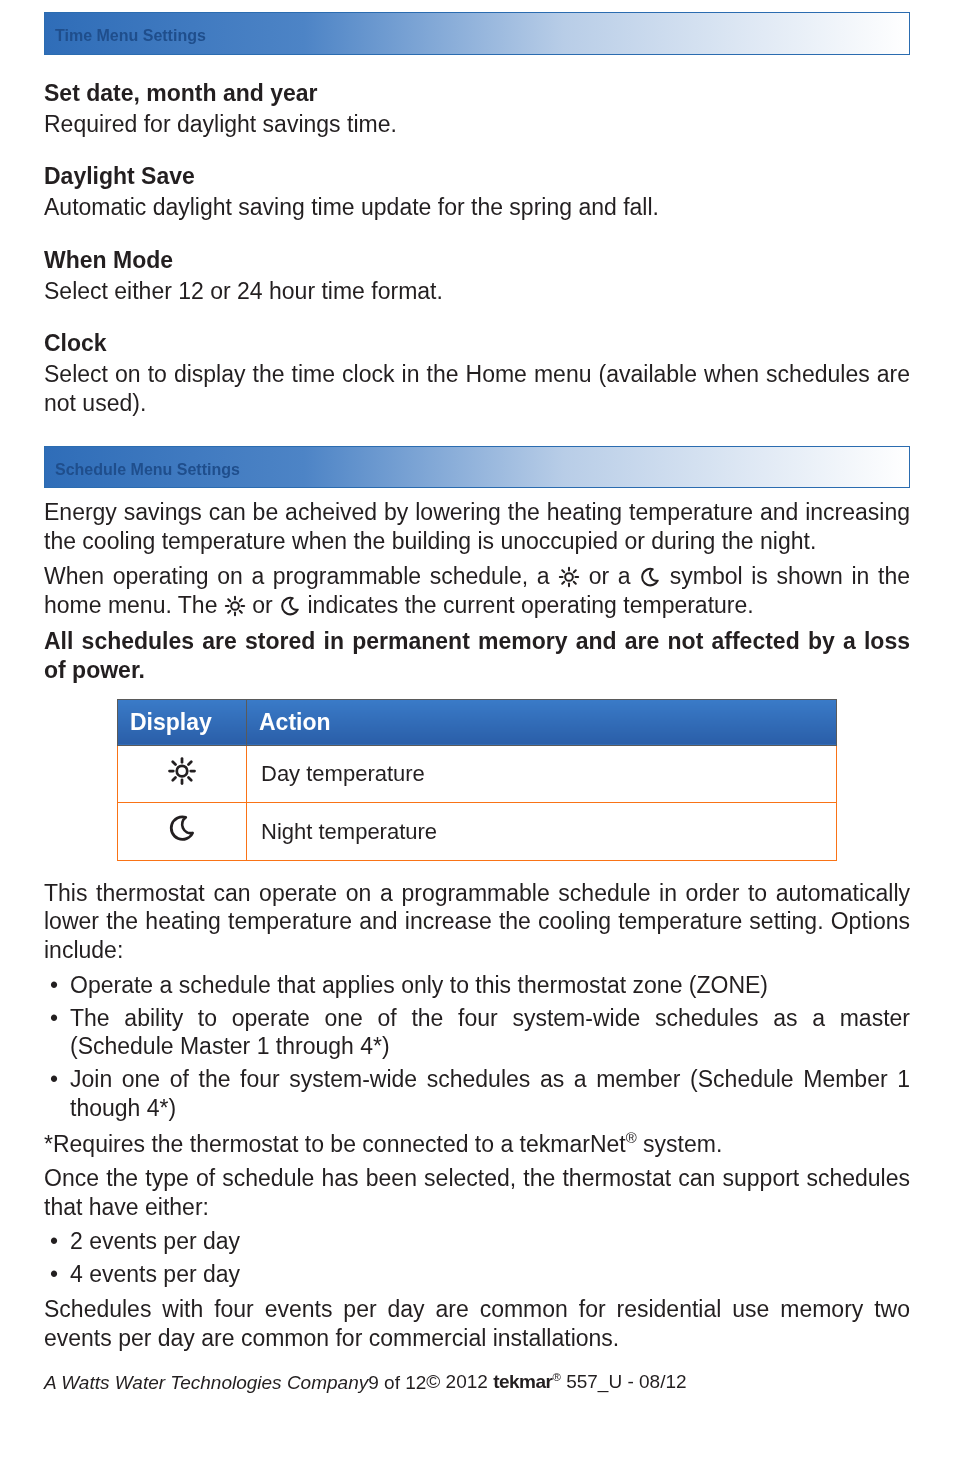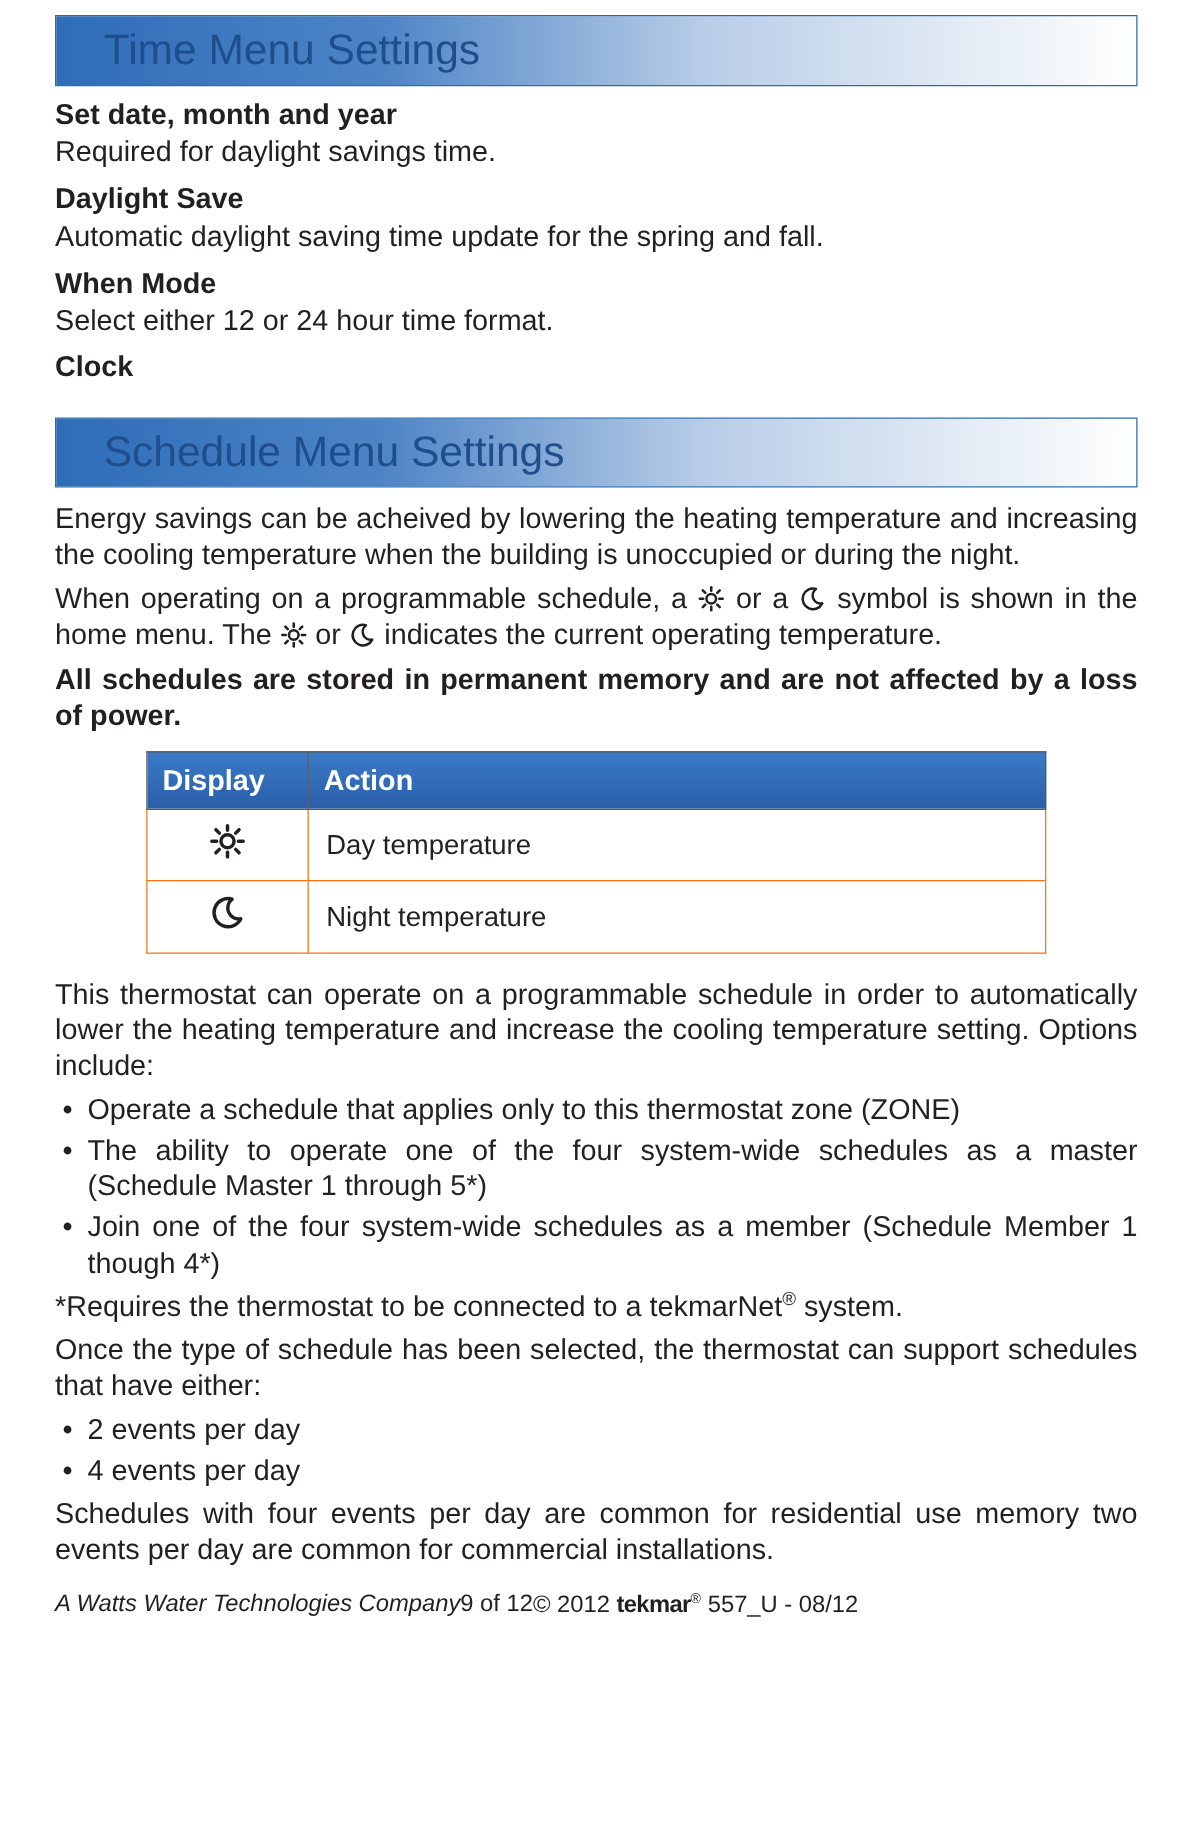--- a/index.html
+++ b/index.html
@@ -12,26 +12,25 @@
     font-size: 23px;
     line-height: 1.25;
   }
   .section-header {
     border: 1px solid #2b6cb0;
     background: linear-gradient(to right, #2f6db8 0%, #4d84c6 30%, #b8cde7 60%, #ffffff 100%);
     padding: 6px 10px;
     margin-bottom: 8px;
   }
   .section-header span {
-    font-weight: normal;
+    font-weight: bold;
     color: #1f4e8c;
-    font-size: 34px;
-    margin-left: 28px;
+    font-size: 16px;
   }
-  .subhead { font-weight: bold; margin-top: 8px; }
+  .subhead { font-weight: bold; margin-top: 24px; }
   .para { margin-top: 2px; margin-bottom: 6px; }
   .just { text-align: justify; }
   .block { margin-bottom: 4px; }
   .gap { height: 22px; }
 
   table.disp {
     border-collapse: collapse;
     margin: 14px auto 18px auto;
     width: 720px;
   }
@@ -113,20 +112,21 @@
 <div class="block">
   <div class="subhead">Daylight Save</div>
   <div class="para">Automatic daylight saving time update for the spring and fall.</div>
 </div>
 <div class="block">
   <div class="subhead">When Mode</div>
   <div class="para">Select either 12 or 24 hour time format.</div>
 </div>
 <div class="block">
   <div class="subhead">Clock</div>
+  <div class="para just">Select on to display the time clock in the Home menu (available when schedules are not used).</div>
 </div>
 
 <div class="gap"></div>
 
 <div class="section-header">
   <span>Schedule Menu Settings</span>
 </div>
 
 <div class="para just" style="margin-top:10px">Energy savings can be acheived by lowering the heating temperature and increasing the cooling temperature when the building is unoccupied or during the night.</div>
 
@@ -162,21 +162,21 @@
           </svg></td>
     <td>Night temperature</td>
   </tr>
 </tbody>
   </table>
 
 <div class="para just">This thermostat can operate on a programmable schedule in order to automatically lower the heating temperature and increase the cooling temperature setting. Options include:</div>
 
 <ul class="bul">
   <li>Operate a schedule that applies only to this thermostat zone (ZONE)</li>
-  <li>The ability to operate one of the four system-wide schedules as a master (Schedule Master 1 through 5*)</li>
+  <li>The ability to operate one of the four system-wide schedules as a master (Schedule Master 1 through 4*)</li>
   <li>Join one of the four system-wide schedules as a member (Schedule Member 1 though 4*)</li>
 </ul>
 
 <div class="para">
   <span>*Requires the thermostat to be connected to a tekmarNet</span><span class="sup">®</span><span> system.</span>
 </div>
 
 <div class="para just" style="margin-top:6px">Once the type of schedule has been selected, the thermostat can support schedules that have either:</div>
 
 <ul class="bul">

